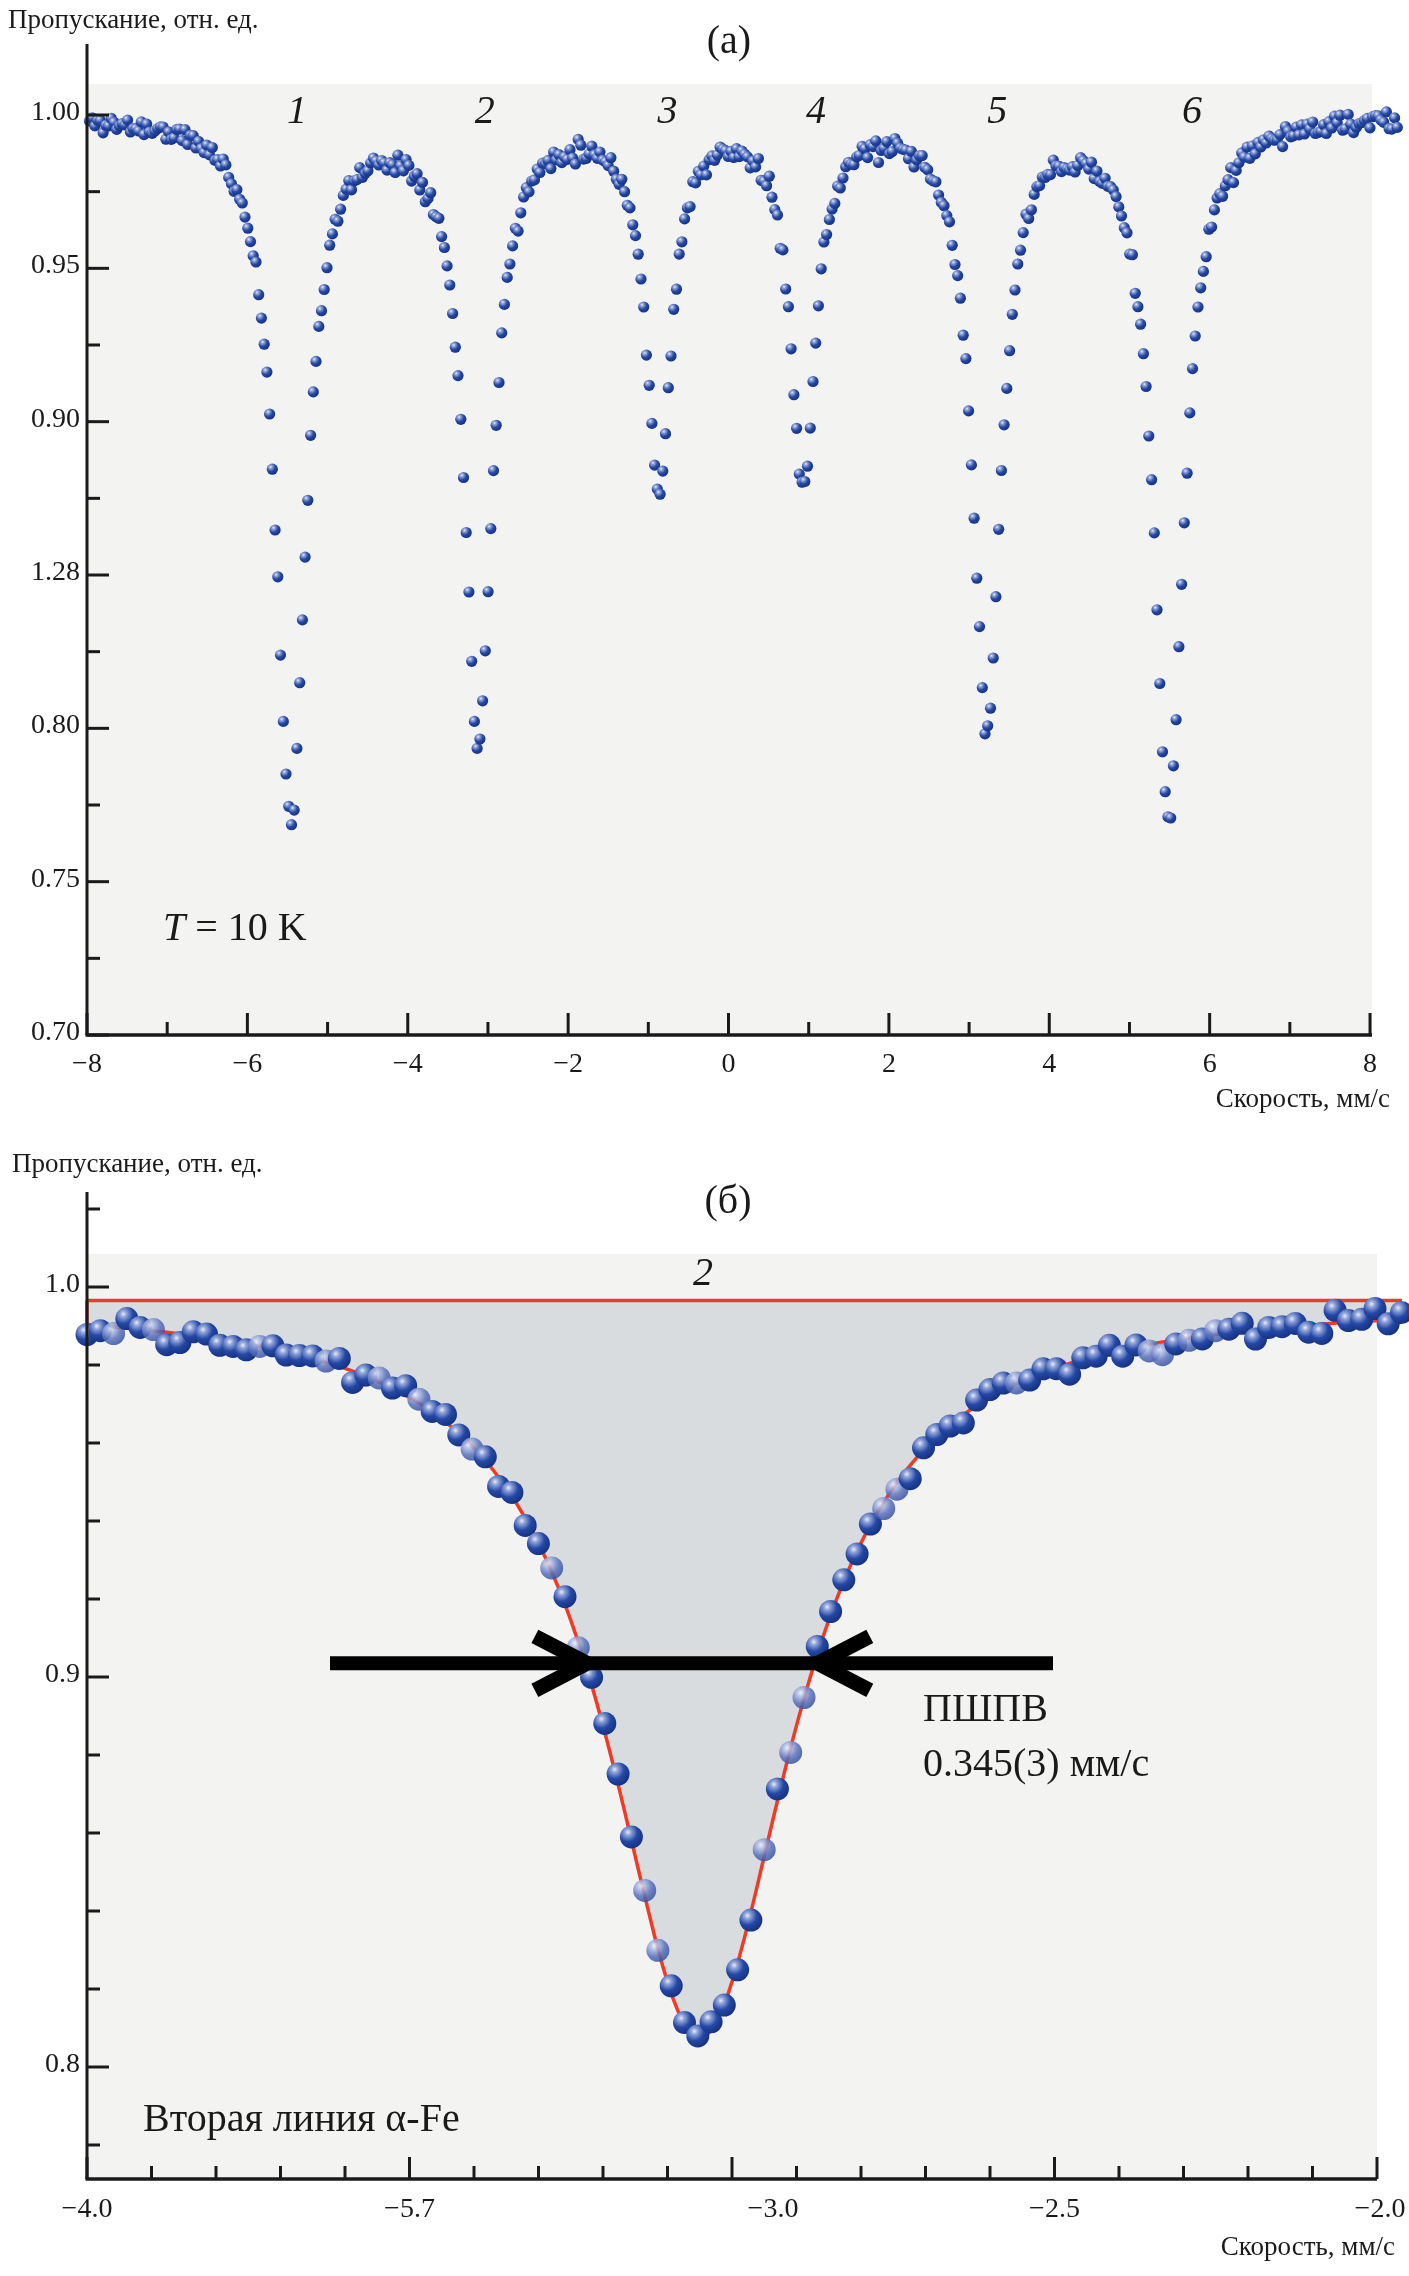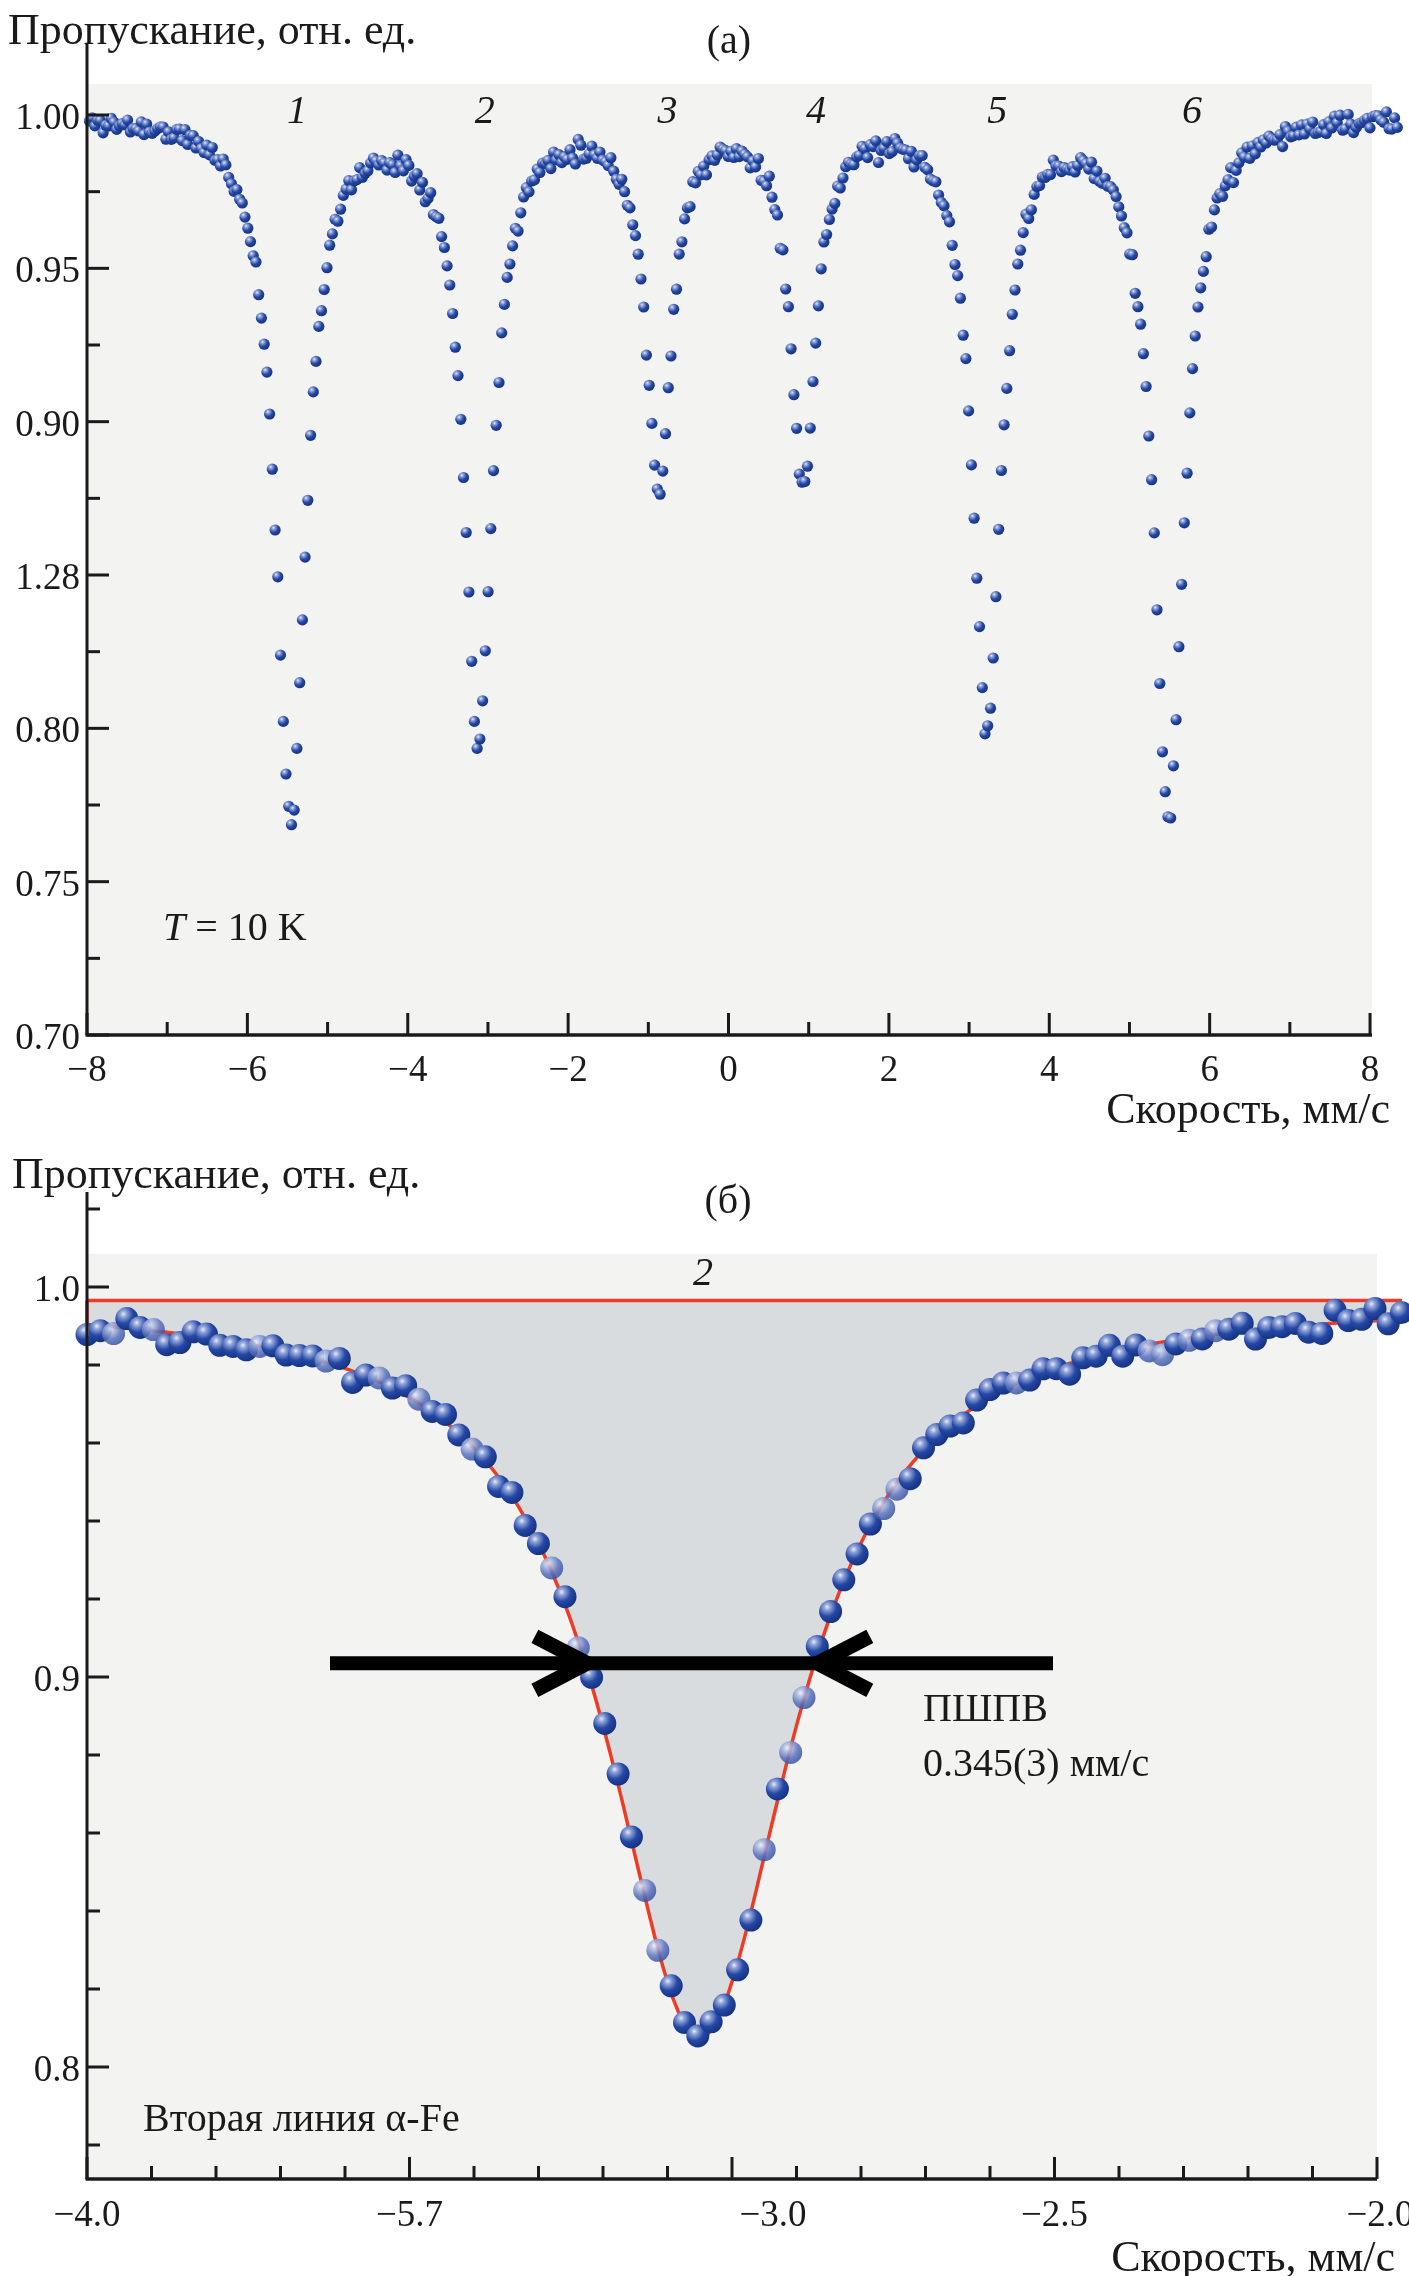--- a/index.html
+++ b/index.html
@@ -5,24 +5,24 @@
   html,body{margin:0;padding:0;background:#ffffff;}
   #fig{
     position:relative;
     width:1409px;height:2276px;
     background:#ffffff;
     font-family:"Liberation Serif","DejaVu Serif",serif;
     color:#1a1a1a;
     overflow:hidden;
   }
   .lbl{position:absolute;white-space:nowrap;}
-  .axis-title{font-size:44px;}
+  .axis-title{font-size:27px;}
   .panel-label{font-size:40px;transform:translateX(-50%);}
   .peak-label{font-size:40px;font-style:italic;transform:translateX(-50%);}
-  .tick-label{font-size:37px;}
+  .tick-label{font-size:28px;}
   .tick-label.x{transform:translateX(-50%);}
   .tick-label.y{text-align:right;}
   .annot{font-size:40px;}
   .right-align{}
   svg{position:absolute;left:0;top:0;}
 </style>
 </head>
 <body>
 
 <div id="fig">

